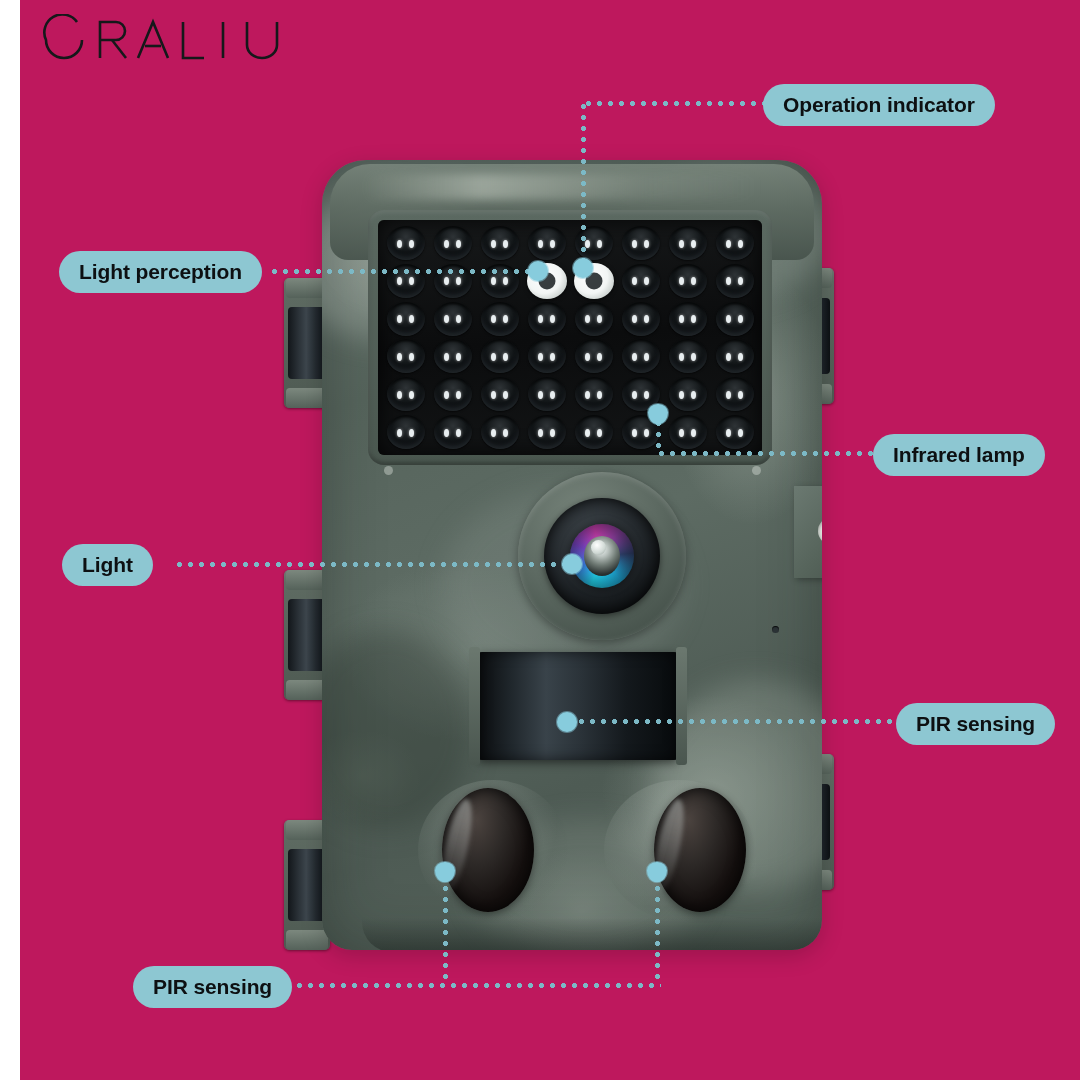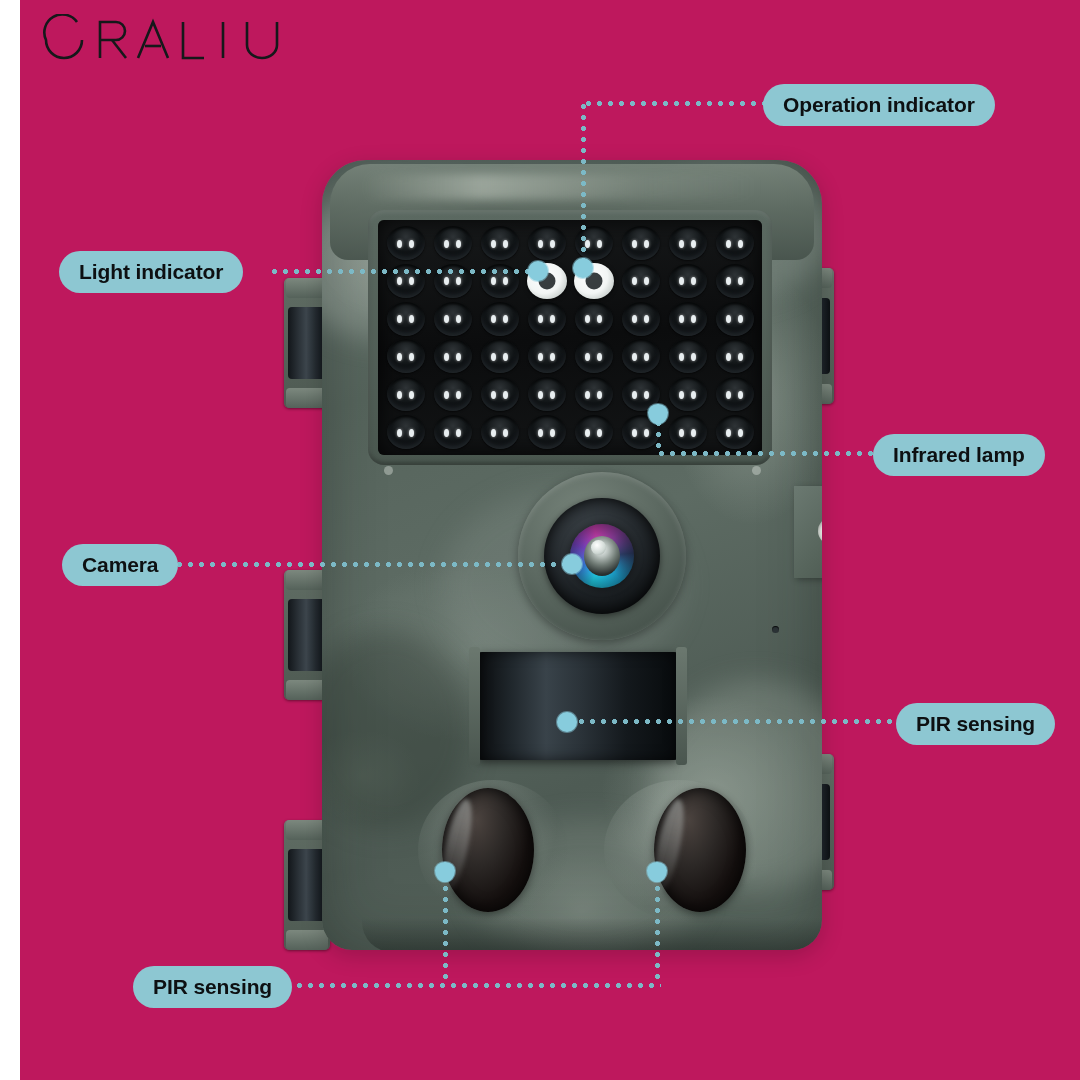--- a/index.html
+++ b/index.html
@@ -543,30 +543,30 @@
     </div>
   </div>
 
   <div class="dots-h" style="left:563px;top:101px;width:184px;"></div>
   <div class="dots-v" style="left:561px;top:101px;height:170px;"></div>
   <div class="marker" style="left:553px;top:258px;"></div>
   <div class="pill" style="left:743px;top:84px;">Operation indicator</div>
 
   <div class="dots-h" style="left:249px;top:269px;width:272px;"></div>
   <div class="marker" style="left:508px;top:261px;"></div>
-  <div class="pill" style="left:39px;top:251px;">Light indicator</div>
+  <div class="pill" style="left:39px;top:251px;">Light perception</div>
 
   <div class="marker teardrop" style="left:628px;top:404px;"></div>
   <div class="dots-v" style="left:636px;top:418px;height:36px;"></div>
   <div class="dots-h" style="left:636px;top:451px;width:222px;"></div>
   <div class="pill" style="left:853px;top:434px;text-align:right;">Infrared lamp</div>
 
   <div class="dots-h" style="left:154px;top:562px;width:400px;"></div>
   <div class="marker" style="left:542px;top:554px;"></div>
-  <div class="pill" style="left:42px;top:544px;">Camera</div>
+  <div class="pill" style="left:42px;top:544px;">Light</div>
 
   <div class="dots-h" style="left:556px;top:719px;width:322px;"></div>
   <div class="marker" style="left:537px;top:712px;"></div>
   <div class="pill" style="left:876px;top:703px;">PIR sensing</div>
 
   <div class="dots-h" style="left:263px;top:983px;width:378px;"></div>
   <div class="dots-v" style="left:423px;top:872px;height:113px;"></div>
   <div class="dots-v" style="left:635px;top:872px;height:113px;"></div>
   <div class="marker teardrop" style="left:415px;top:862px;"></div>
   <div class="marker teardrop" style="left:627px;top:862px;"></div>

